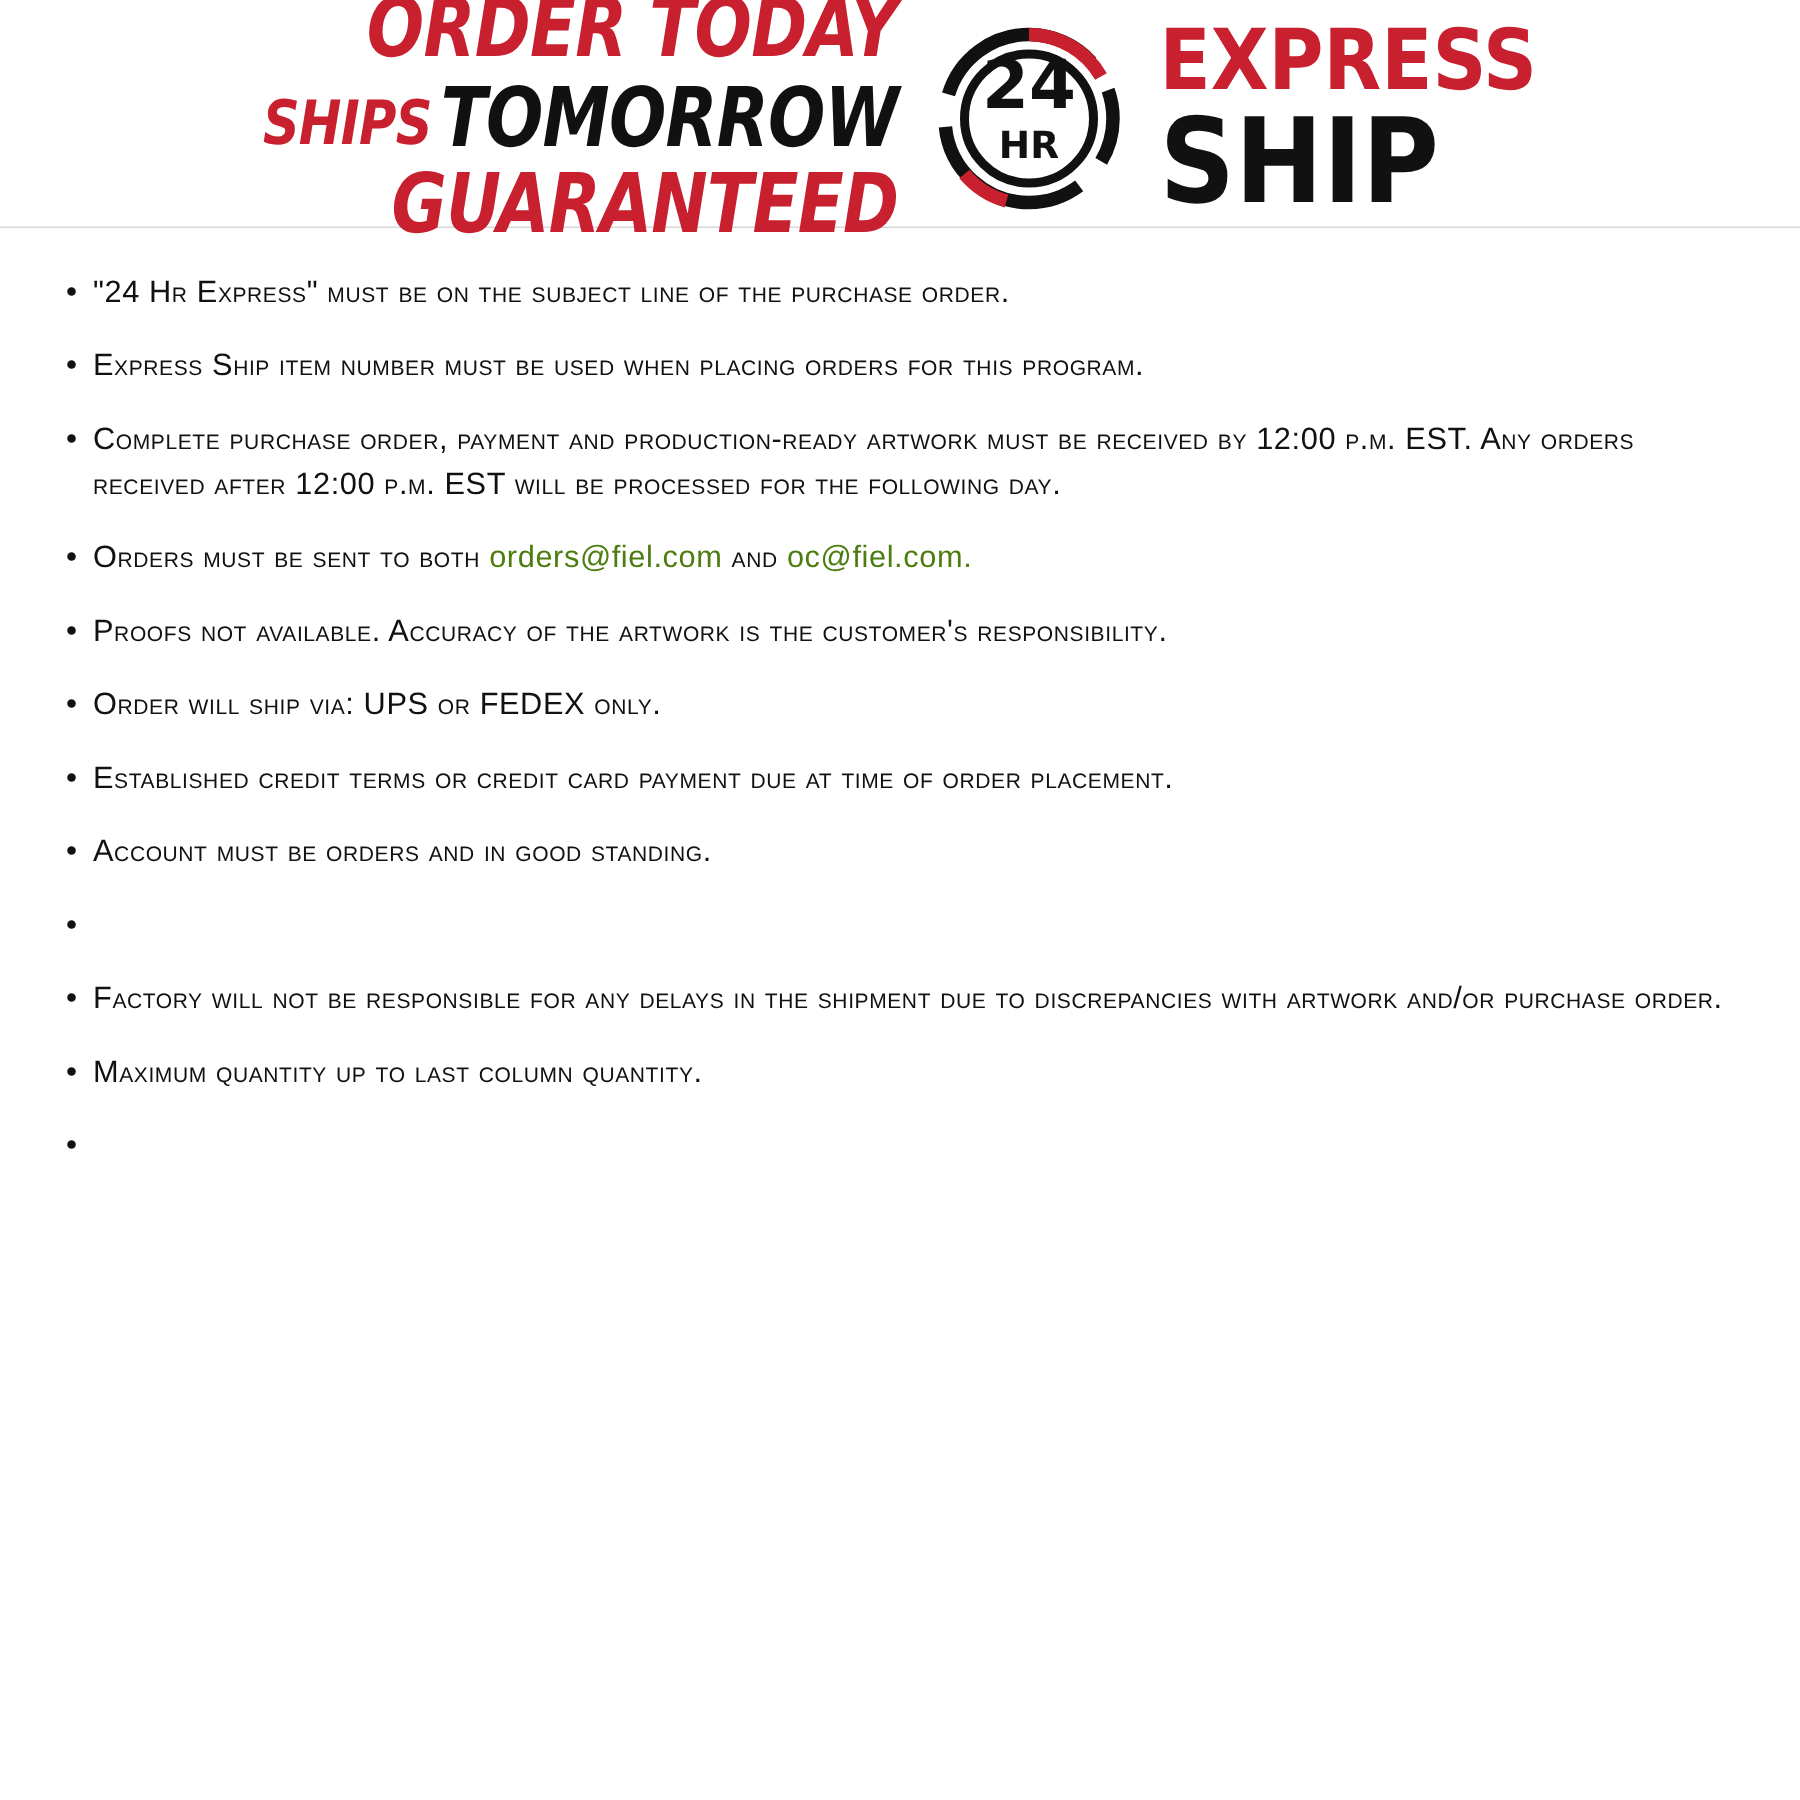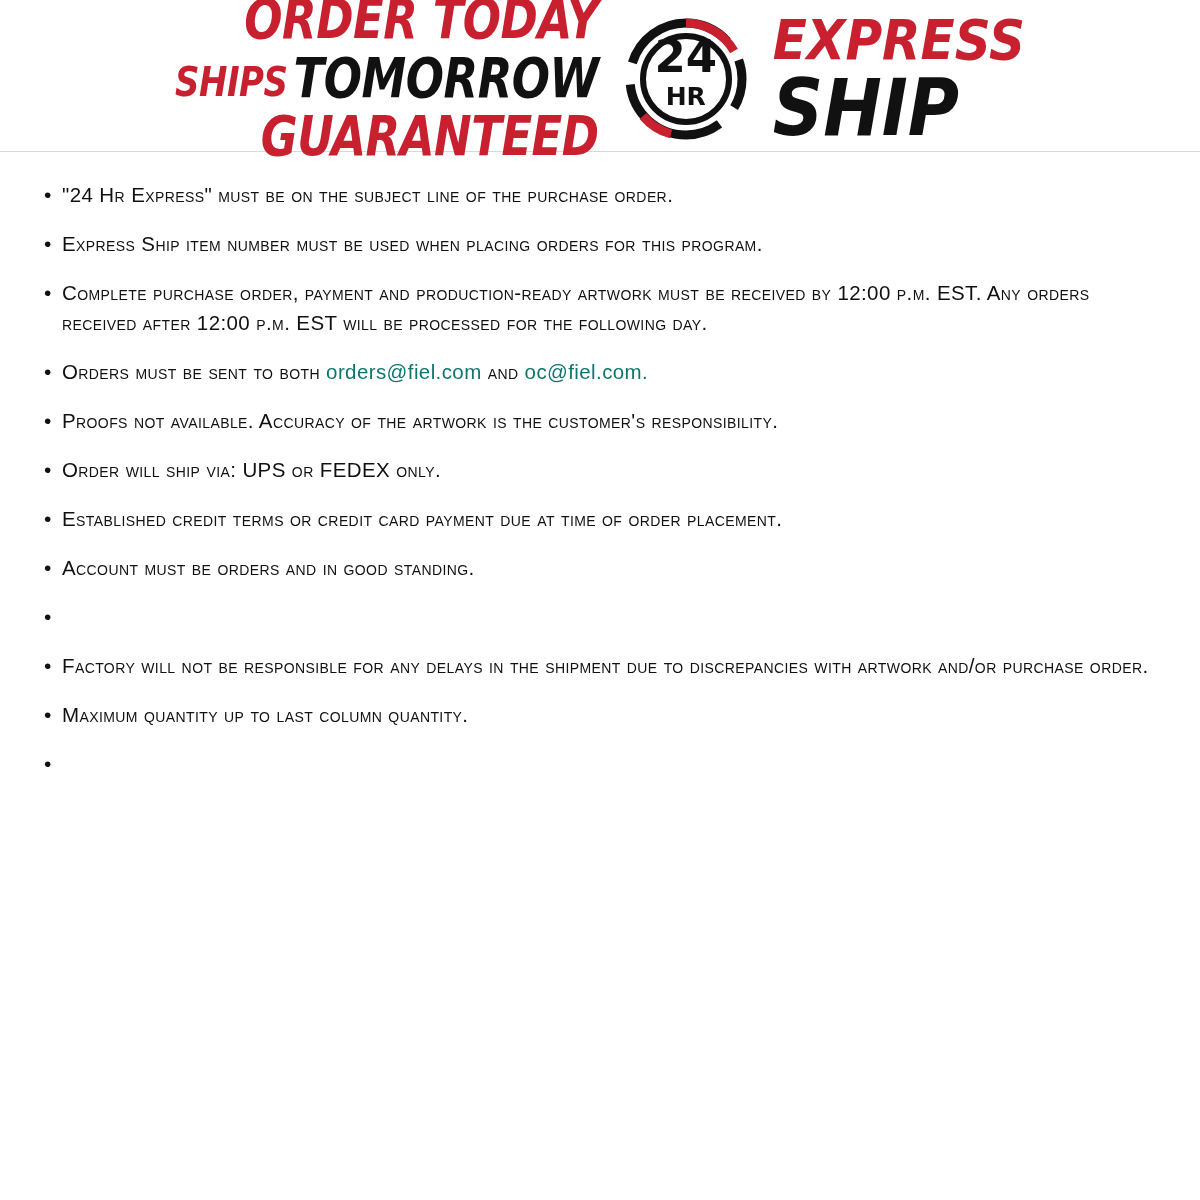--- a/index.html
+++ b/index.html
@@ -112,21 +112,20 @@
     font-family: "DejaVu Sans", sans-serif;
     font-weight: bold;
     font-size: 25px;
     color: #111111;
     line-height: 1;
   }
 
   .brand {
     font-family: "DejaVu Sans", sans-serif;
     font-weight: bold;
-    font-style: italic;
     line-height: 0.92;
     text-align: left;
   }
   .brand .express {
     display: block;
     color: #c8202f;
     font-size: 50px;
     letter-spacing: 0px;
     text-transform: uppercase;
     transform: scaleY(1.12);
@@ -159,21 +158,21 @@
   }
   .rule-text {
     font-family: "Liberation Sans", sans-serif;
     font-size: 20.5px;
     line-height: 30px;
     color: #111111;
     font-variant: small-caps;
     letter-spacing: 0.4px;
   }
   .rule-text .email {
-    color: #0f766e;
+    color: #4d7c0f;
     font-variant: normal;
   }
 </style>
 </head>
 <body>
 
 <div class="page">
 
   <div class="banner">
 

